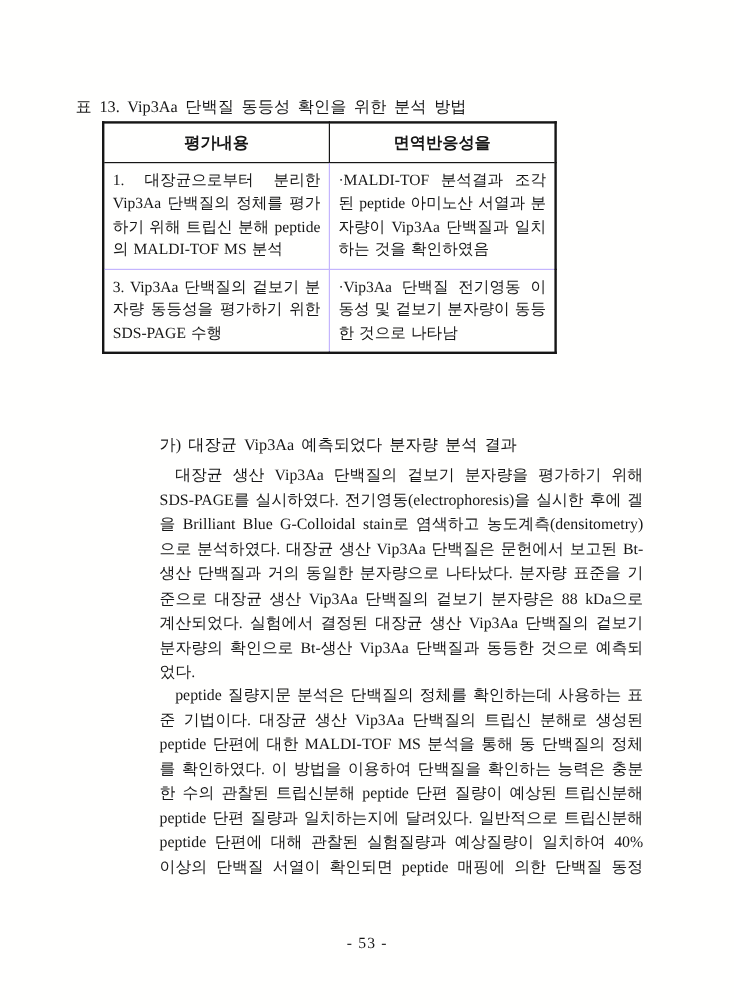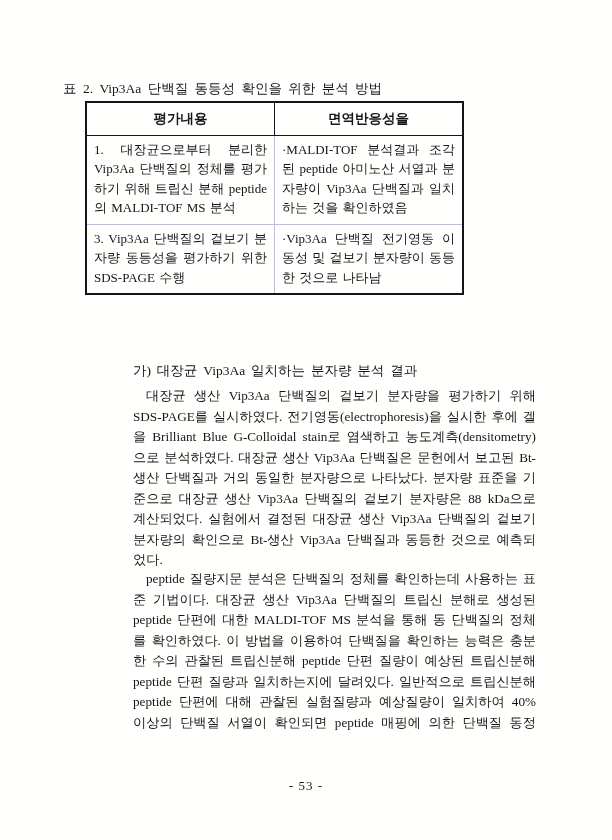--- a/index.html
+++ b/index.html
@@ -86,21 +86,21 @@
     text-align: center;
     font-size: 13px;
     letter-spacing: 1px;
   }
 </style>
 </head>
 <body>
 
 <div class="page">
 
-  <div class="table-caption">표 2. Vip3Aa 단백질 동등성 확인을 위한 분석 방법</div>
+  <div class="table-caption">표 13. Vip3Aa 단백질 동등성 확인을 위한 분석 방법</div>
 
   <table class="analysis">
     <thead>
       <tr>
         <th>평가내용</th>
         <th>면역반응성을</th>
       </tr>
     </thead>
     <tbody>
       <tr class="row-1">
@@ -108,21 +108,21 @@
         <td>·MALDI-TOF 분석결과 조각 된 peptide 아미노산 서열과 분자량이 Vip3Aa 단백질과 일치하는 것을 확인하였음</td>
       </tr>
       <tr class="row-3">
         <td>3. Vip3Aa 단백질의 겉보기 분자량 동등성을 평가하기 위한 SDS-PAGE 수행</td>
         <td>·Vip3Aa 단백질 전기영동 이동성 및 겉보기 분자량이 동등한 것으로 나타남</td>
       </tr>
     </tbody>
   </table>
 
   <div class="section section-ga">
-    <div class="section-heading">가) 대장균 Vip3Aa 일치하는 분자량 분석 결과</div>
+    <div class="section-heading">가) 대장균 Vip3Aa 예측되었다 분자량 분석 결과</div>
     <p class="section-body">대장균 생산 Vip3Aa 단백질의 겉보기 분자량을 평가하기 위해 SDS-PAGE를 실시하였다. 전기영동(electrophoresis)을 실시한 후에 겔을 Brilliant Blue G-Colloidal stain로 염색하고 농도계측(densitometry)으로 분석하였다. 대장균 생산 Vip3Aa 단백질은 문헌에서 보고된 Bt-생산 단백질과 거의 동일한 분자량으로 나타났다. 분자량 표준을 기준으로 대장균 생산 Vip3Aa 단백질의 겉보기 분자량은 88 kDa으로 계산되었다. 실험에서 결정된 대장균 생산 Vip3Aa 단백질의 겉보기 분자량의 확인으로 Bt-생산 Vip3Aa 단백질과 동등한 것으로 예측되었다.</p>
   </div>
 
   <div class="section section-na">
     <p class="section-body continues">peptide 질량지문 분석은 단백질의 정체를 확인하는데 사용하는 표준 기법이다. 대장균 생산 Vip3Aa 단백질의 트립신 분해로 생성된 peptide 단편에 대한 MALDI-TOF MS 분석을 통해 동 단백질의 정체를 확인하였다. 이 방법을 이용하여 단백질을 확인하는 능력은 충분한 수의 관찰된 트립신분해 peptide 단편 질량이 예상된 트립신분해 peptide 단편 질량과 일치하는지에 달려있다. 일반적으로 트립신분해 peptide 단편에 대해 관찰된 실험질량과 예상질량이 일치하여 40% 이상의 단백질 서열이 확인되면 peptide 매핑에 의한 단백질 동정</p>
   </div>
 
   <div class="page-number">- 53 -</div>
 
 </div>

